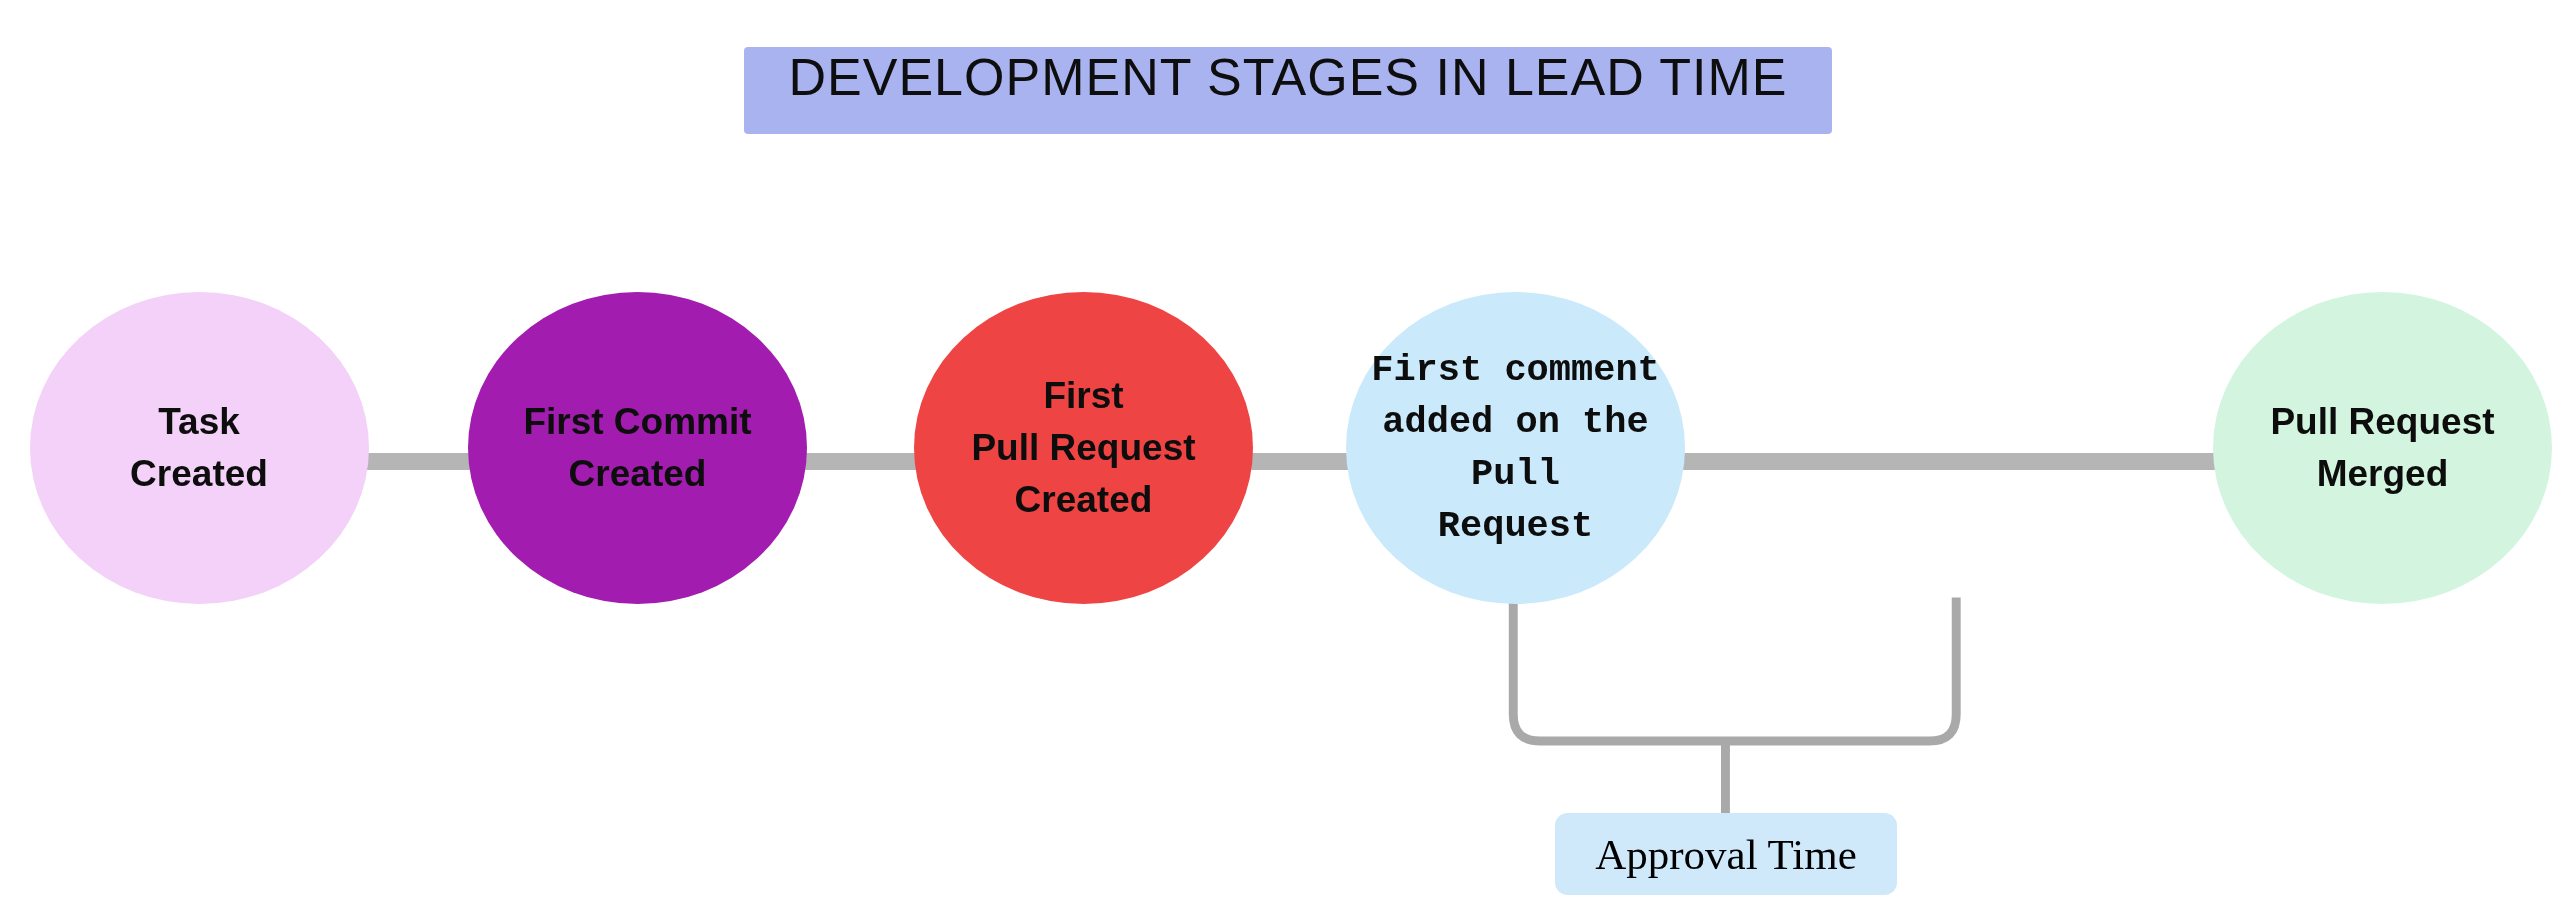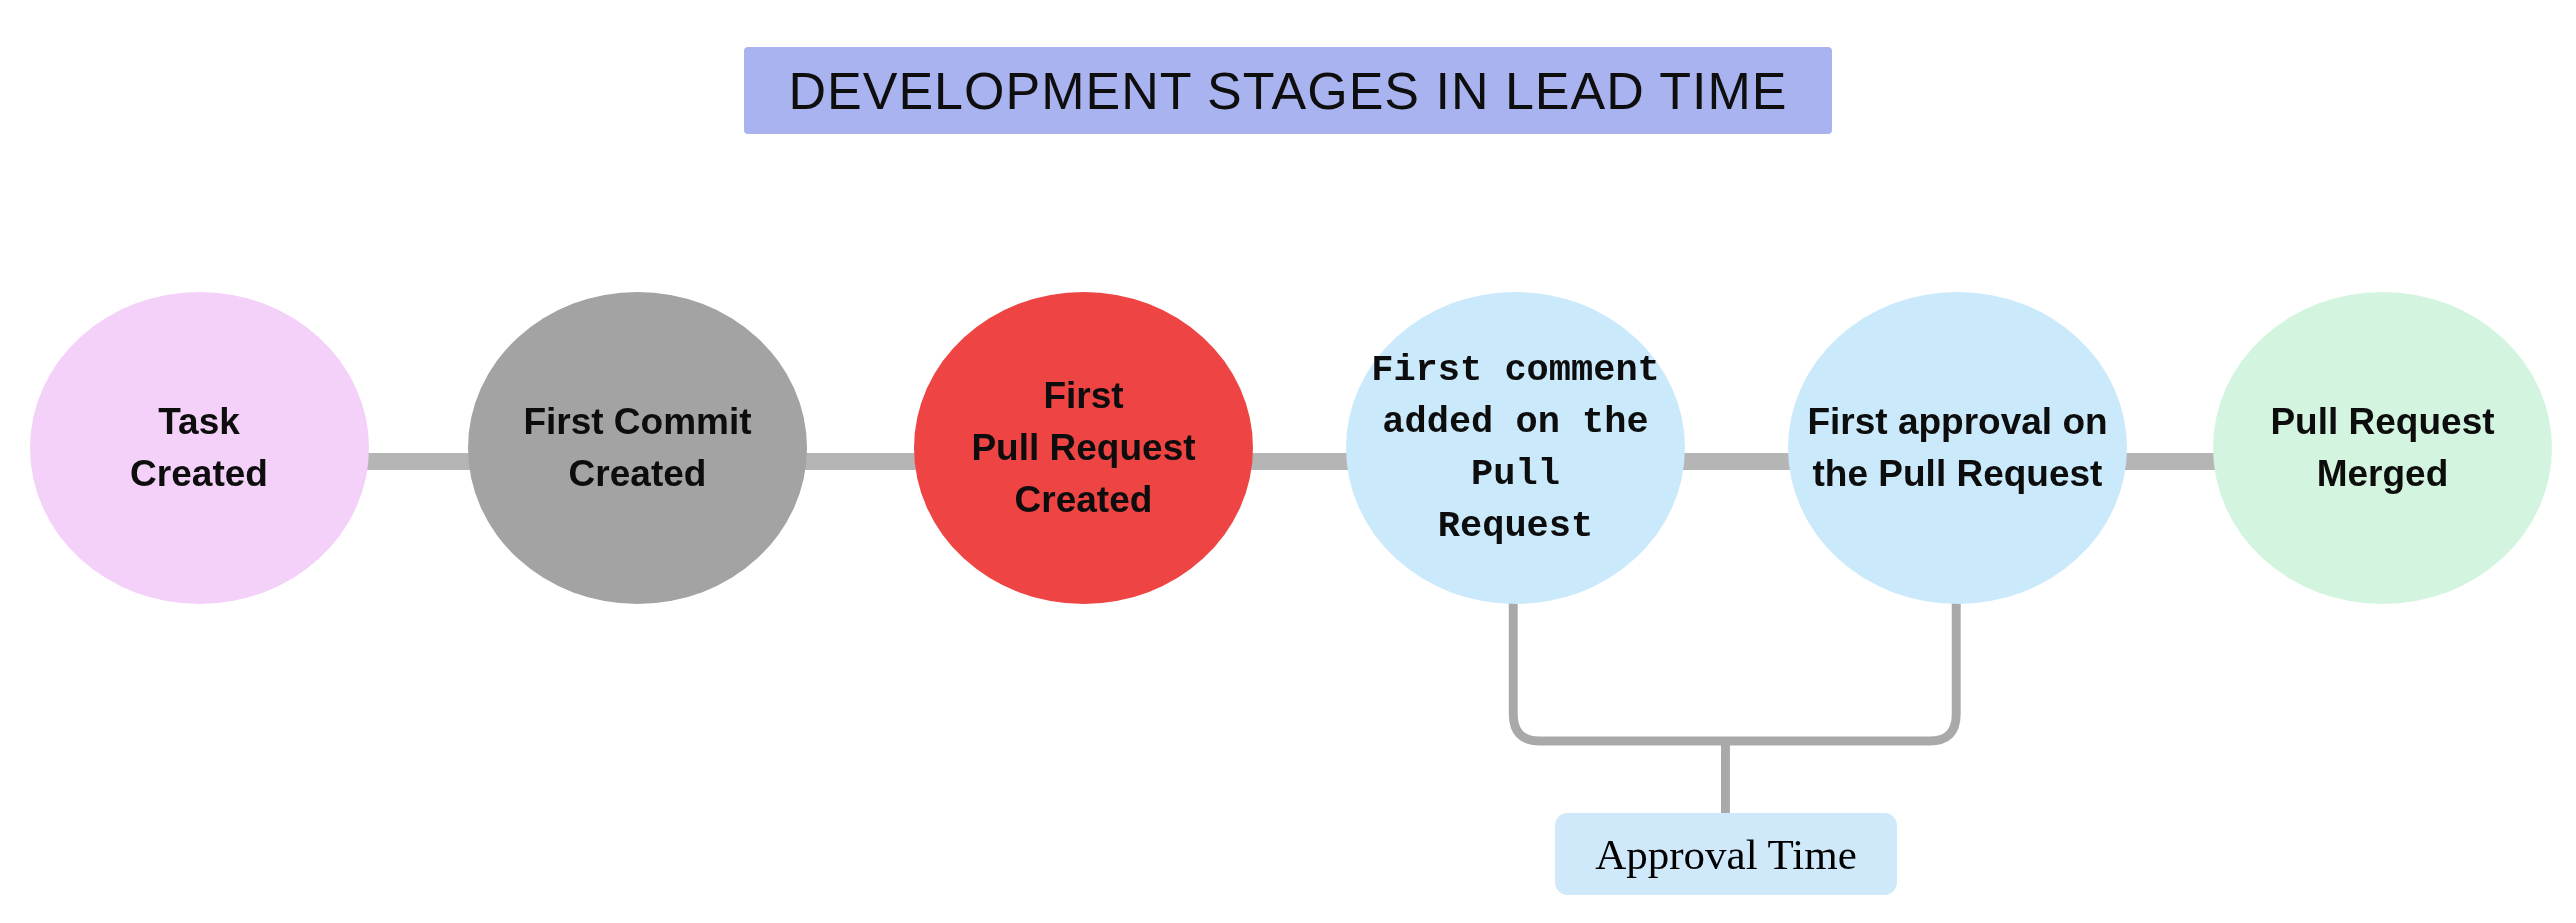--- a/index.html
+++ b/index.html
@@ -12,21 +12,21 @@
     font-family: "Liberation Sans", sans-serif;
     color: #0d0d0d;
   }
 
   
   .title-box {
     position: absolute;
     left: 744px; top: 47px;
     width: 1088px; height: 87px;
     border-radius: 4.1px;
-    display: flex; align-items: center; justify-content: center;
+    display: flex; justify-content: center;
   }
   .title-text {
     font-size: 52px;
     font-weight: 400;
     letter-spacing: 1px;
     color: #0e0e0e;
     white-space: nowrap;
   }
 
   
@@ -99,37 +99,33 @@
 
   <svg class="bracket-svg" viewBox="0 0 3750 1344" fill="none">
     <path d="M 2203 870 L 2203 1040 Q 2203 1079 2242 1079 L 2809 1079 Q 2848 1079 2848 1040 L 2848 870" stroke-width="13" fill="none" stroke="#a9a9a9"></path>
     <path d="M 2512 1079 L 2512 1192" stroke-width="13" fill="none" stroke="#a9a9a9"></path>
   </svg>
 
   <div class="stage c1" style="background: rgb(243, 209, 248);">
     <span class="stage-label">Task
 Created</span>
   </div>
-  <div class="stage c2" style="background: #a3a3a3;">
+  <div class="stage c2" style="background: #a21caf;">
     <span class="stage-label">First Commit
 Created</span>
   </div>
   <div class="stage c3" style="background: #ef4444;">
     <span class="stage-label">First
 Pull Request
 Created</span>
   </div>
   <div class="stage c4" style="background: rgb(202, 233, 251); font-family: Liberation Mono, monospace;">
     <span class="stage-label">First comment
 added on the Pull
 Request</span>
-  </div>
-  <div class="stage c5" style="background: rgb(202, 233, 251);">
-    <span class="stage-label">First approval on
-the Pull Request</span>
   </div>
   <div class="stage c6" style="background: rgb(211, 245, 223);">
     <span class="stage-label">Pull Request
 Merged</span>
   </div>
 
   <div class="approval-box" style="background: rgb(207, 233, 251);">
     <span class="approval-text">Approval Time</span>
   </div>
 

